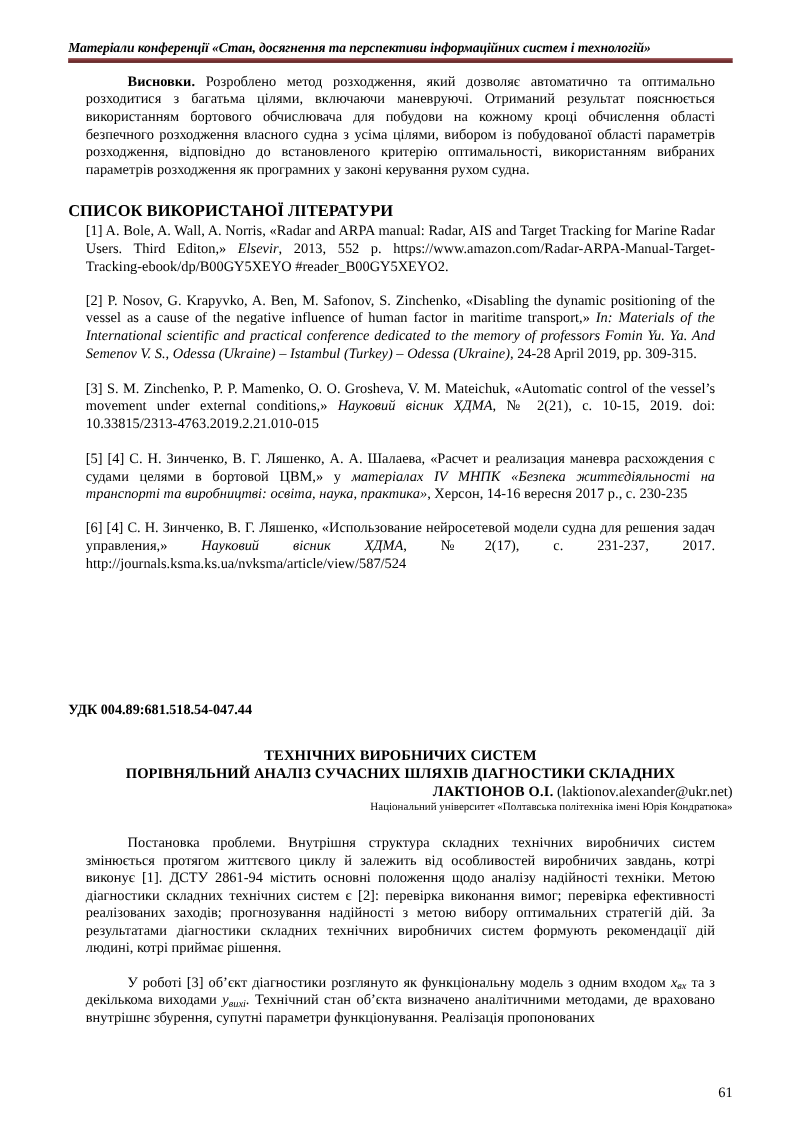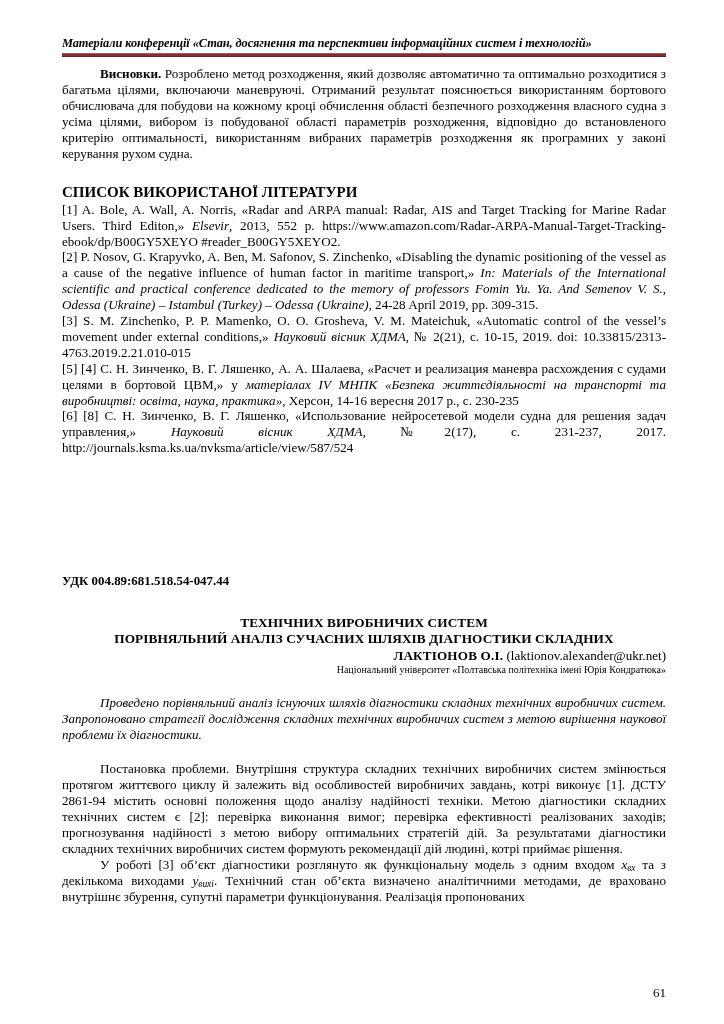--- a/index.html
+++ b/index.html
@@ -47,21 +47,21 @@
     margin-top: 3px;
     height: 4px;
     background: #7b3234;
     border-top: 1px solid #9d5a5c;
     border-bottom: 1px solid #5c2324;
     box-sizing: border-box;
   }
 
   
   p {
-    margin: 0;
+    margin: 16px;
     font-size: 13.1px;
     line-height: 1.215;
     text-align: justify;
     text-justify: inter-word;
     hyphens: none;
   }
   .para {
     text-indent: 38px;
   }
   .para-first {
@@ -167,34 +167,33 @@
     <div class="section-title">СПИСОК ВИКОРИСТАНОЇ ЛІТЕРАТУРИ</div>
 
     <p class="ref ref-first"><span>[1]</span><span>    A. Bole, A. Wall, A. Norris, «Radar and ARPA manual: Radar, AIS and Target Tracking for Marine Radar Users. Third Editon,» </span><span class="it">Elsevir</span><span>, 2013, 552 p. https://www.amazon.com/Radar-ARPA-Manual-Target-Tracking-ebook/dp/B00GY5XEYO #reader_B00GY5XEYO2.</span></p>
 
     <p class="ref"><span>[2]</span><span>    P. Nosov, G. Krapyvko, A. Ben, M. Safonov, S. Zinchenko, «Disabling the dynamic positioning of the vessel as a cause of the negative influence of human factor in maritime transport,» </span><span class="it">In: Materials of the International scientific and practical conference dedicated to the memory of professors Fomin Yu. Ya. And Semenov V. S., Odessa (Ukraine) – Istambul (Turkey) – Odessa (Ukraine)</span><span>, 24-28 April 2019, pp. 309-315.</span></p>
 
     <p class="ref"><span>[3]</span><span>    S. M. Zinchenko, P. P. Mamenko, O. O. Grosheva, V. M. Mateichuk, «Automatic control of the vessel’s movement under external conditions,» </span><span class="it">Науковий вісник ХДМА</span><span>, № 2(21), с. 10-15, 2019. doi: 10.33815/2313-4763.2019.2.21.010-015</span></p>
 
     <p class="ref"><span>[5] [4]</span><span> С. Н. Зинченко, В. Г. Ляшенко, А. А. Шалаева, «Расчет и реализация маневра расхождения с судами целями в бортовой ЦВМ,» у </span><span class="it">матеріалах IV МНПК «Безпека життєдіяльності на транспорті та виробництві: освіта, наука, практика»</span><span>, Херсон, 14-16 вересня 2017 р., с. 230-235</span></p>
 
-    <p class="ref"><span>[6] [8]</span><span> С. Н. Зинченко, В. Г. Ляшенко, «Использование нейросетевой модели судна для решения задач управления,» </span><span class="it">Науковий вісник ХДМА</span><span>, №2(17), с. 231-237, 2017. http://journals.ksma.ks.ua/nvksma/article/view/587/524</span></p>
+    <p class="ref"><span>[6] [4]</span><span> С. Н. Зинченко, В. Г. Ляшенко, «Использование нейросетевой модели судна для решения задач управления,» </span><span class="it">Науковий вісник ХДМА</span><span>, №2(17), с. 231-237, 2017. http://journals.ksma.ks.ua/nvksma/article/view/587/524</span></p>
 
     <div class="udk">УДК 004.89:681.518.54-047.44</div>
 
     <div class="article-title">
       <div>ТЕХНІЧНИХ ВИРОБНИЧИХ СИСТЕМ</div>
       <div>ПОРІВНЯЛЬНИЙ АНАЛІЗ СУЧАСНИХ ШЛЯХІВ ДІАГНОСТИКИ СКЛАДНИХ</div>
     </div>
 
     <div class="author-line"><span class="author-name">ЛАКТІОНОВ О.І.</span><span> (laktionov.alexander@ukr.net)</span></div>
 
     <div class="affiliation">Національний університет «Полтавська політехніка імені Юрія Кондратюка»</div>
 
-    <p class="abstract">Проведено порівняльний аналіз існуючих шляхів діагностики складних технічних виробничих систем. Запропоновано стратегії дослідження складних технічних виробничих систем з метою вирішення наукової проблеми їх діагностики.</p>
 
     <div class="body-block">
       <p class="para"><span>Постановка проблеми.</span><span> Внутрішня структура складних технічних виробничих систем змінюється протягом життєвого циклу й залежить від особливостей виробничих завдань, котрі виконує [1]. ДСТУ 2861-94 містить основні положення щодо аналізу надійності техніки. Метою діагностики складних технічних систем є [2]: перевірка виконання вимог; перевірка ефективності реалізованих заходів; прогнозування надійності з метою вибору оптимальних стратегій дій. За результатами діагностики складних технічних виробничих систем формують рекомендації дій людині, котрі приймає рішення.</span></p>
 
       <p class="para"><span>У роботі [3] об’єкт діагностики розглянуто як функціональну модель з одним входом </span><span class="mvar"><span>x</span><sub>вх</sub></span><span> та з декількома виходами </span><span class="mvar"><span>y</span><sub>вихі</sub></span><span>. Технічний стан об’єкта визначено аналітичними методами, де враховано внутрішнє збурення, супутні параметри функціонування. Реалізація пропонованих</span></p>
     </div>
 
   </div>
 
   <div class="folio">61</div>

